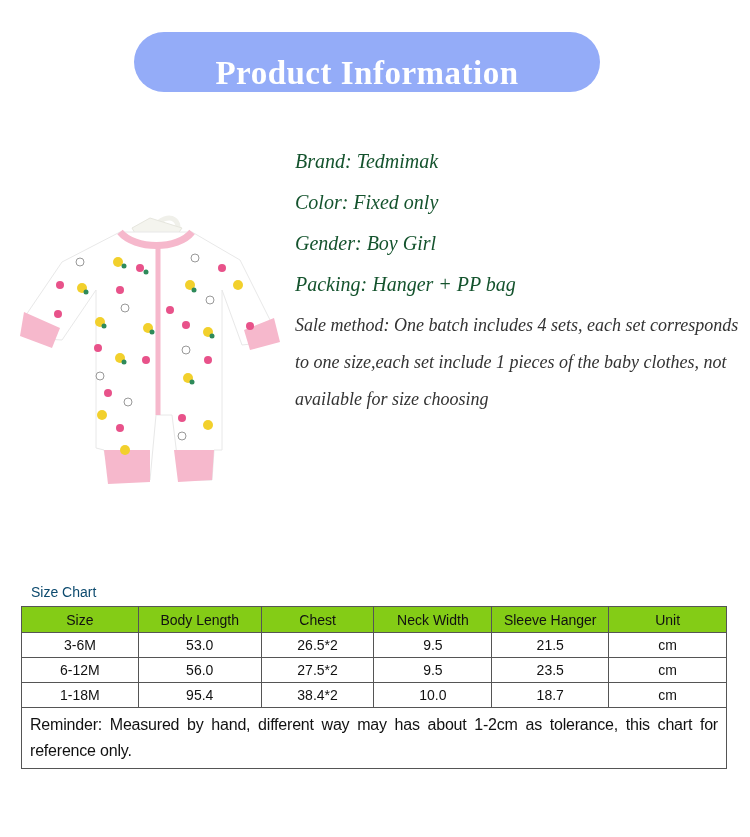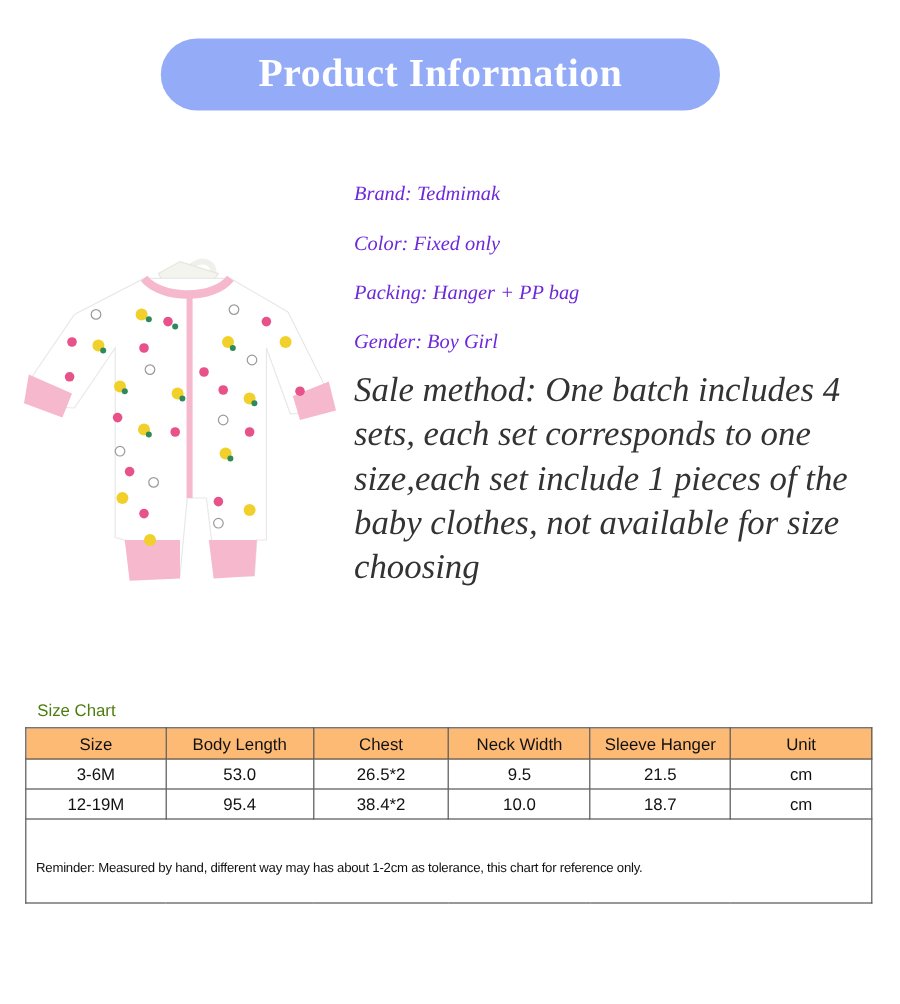--- a/index.html
+++ b/index.html
@@ -1,47 +1,47 @@
 <!DOCTYPE html>
 <html><head>
 <meta charset="utf-8">
 <style>
   html, body { margin:0; padding:0; background:#ffffff; }
   body { width:750px; height:837px; position:relative; overflow:hidden; font-family:"Liberation Sans", sans-serif; }
   .banner {
     position:absolute; left:134px; top:32px; width:466px; height:60px;
     background:#94acf8; border-radius:30px;
-    display:flex; align-items:center; justify-content:center;
+    display:flex; align-items:flex-end; justify-content:center;
   }
   .banner-title {
     color:#ffffff; font-family:"Liberation Serif", "DejaVu Serif", serif; font-weight:bold;
     font-size:33px; letter-spacing:0.5px;
   }
   .product-image { position:absolute; left:0; top:150px; width:280px; height:370px; }
   .info { position:absolute; left:295px; top:148px; width:450px; }
   .info-line {
     font-family:"Liberation Serif", "DejaVu Serif", serif; font-style:italic;
-    color:#6d28d9; font-size:17px; line-height:27px; margin:0 0 14px 0; white-space:nowrap;
+    color:#14532d; font-size:20px; line-height:27px; margin:0 0 14px 0; white-space:nowrap;
   }
   .info-multi {
     font-family:"Liberation Serif", "DejaVu Serif", serif; font-style:italic;
-    color:#333333; font-size:29px; line-height:37px; margin-top:-5px; width:450px;
+    color:#333333; font-size:18px; line-height:37px; margin-top:-5px; width:450px;
   }
-  .size-caption { position:absolute; left:31px; top:584px; font-size:14px; color:#4d7c0f; }
+  .size-caption { position:absolute; left:31px; top:584px; font-size:14px; color:#0c4a6e; }
   table.size-table {
     position:absolute; left:21px; top:606px; width:706px;
     border-collapse:collapse; font-size:14px; color:#111;
   }
   table.size-table td, table.size-table th {
     border:1.5px solid #555; text-align:center; font-weight:normal; height:24px; padding:0;
   }
-  table.size-table th { background:#fdba74; height:25px; }
+  table.size-table th { background:#84cc16; height:25px; }
   table.size-table td.reminder {
-    text-align:justify; text-align-last:left; padding:16px 8px 4px 8px; line-height:26px; height:49px;
-    font-family:"Liberation Sans Narrow","Liberation Sans", sans-serif; font-size:11px; letter-spacing:-0.2px;
+    text-align:justify; text-align-last:left; padding:4px 8px 4px 8px; line-height:26px; height:49px;
+    font-family:"Liberation Sans Narrow","Liberation Sans", sans-serif; font-size:16px; letter-spacing:-0.2px;
   }
 </style>
 </head>
 <body>
 
 <div class="banner">
   <span class="banner-title">Product Information</span>
 </div>
 
 <div class="product-image">
@@ -111,22 +111,22 @@
         <circle cx="128" cy="252" r="4"></circle>
       <circle cx="182" cy="286" r="4"></circle>
         <circle cx="210" cy="150" r="4"></circle>
     </g>
   </svg>
 </div>
 
 <div class="info">
   <div class="info-line">Brand: Tedmimak</div>
   <div class="info-line">Color: Fixed only</div>
+  <div class="info-line">Gender: Boy Girl</div>
   <div class="info-line">Packing: Hanger + PP bag</div>
-  <div class="info-line">Gender: Boy Girl</div>
   <div class="info-multi">Sale method: One batch includes 4 sets, each set corresponds to one size,each set include 1 pieces of the baby clothes, not available for size choosing</div>
 </div>
 
 <div class="size-caption">Size Chart</div>
 
 <table class="size-table">
   <colgroup>
     <col style="width:117px">
       <col style="width:123px">
       <col style="width:113px">
@@ -145,21 +145,29 @@
   </tr>
   <tr>
     <td>3-6M</td>
     <td>53.0</td>
     <td>26.5*2</td>
     <td>9.5</td>
     <td>21.5</td>
     <td>cm</td>
   </tr>
   <tr>
-    <td>12-19M</td>
+    <td>6-12M</td>
+    <td>56.0</td>
+    <td>27.5*2</td>
+    <td>9.5</td>
+    <td>23.5</td>
+    <td>cm</td>
+  </tr>
+  <tr>
+    <td>1-18M</td>
     <td>95.4</td>
     <td>38.4*2</td>
     <td>10.0</td>
     <td>18.7</td>
     <td>cm</td>
   </tr>
   <tr>
     <td class="reminder" colspan="6">Reminder: Measured by hand, different way may has about 1-2cm as tolerance, this chart for reference only.</td>
   </tr>
 </tbody>

